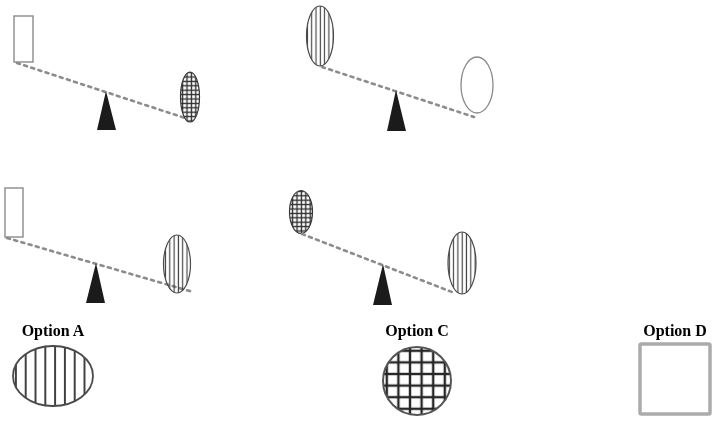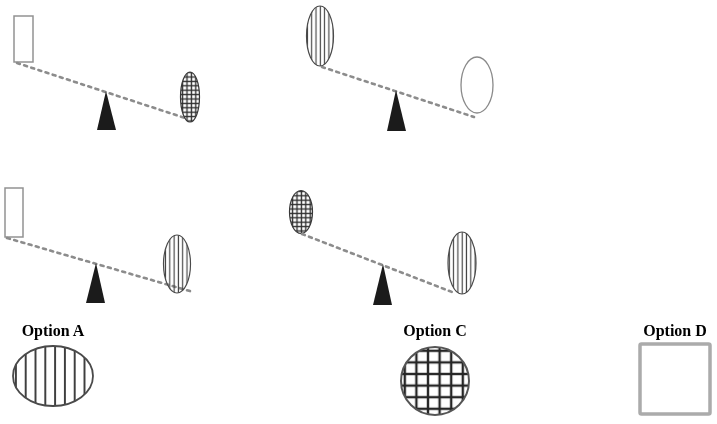--- a/index.html
+++ b/index.html
@@ -29,21 +29,21 @@
     font-family: "Liberation Serif", serif;
     font-weight: 700;
     font-size: 16px;
     line-height: 19px;
     color: #000000;
     white-space: nowrap;
     text-align: center;
   }
   .opt-a { left: 7px; }
   .opt-b { left: 196px; }
-  .opt-c { left: 389px; align-items: center; }
+  .opt-c { left: 371px; align-items: center; }
   .opt-d { left: 629px; }
   .shape-a { margin-top: 4px; }
   .shape-b { margin-top: 4px; }
   .shape-c { margin-top: 5px; }
   .shape-d { margin-top: 2px; }
 </style>
 </head>
 <body>
 
 <div class="canvas">

